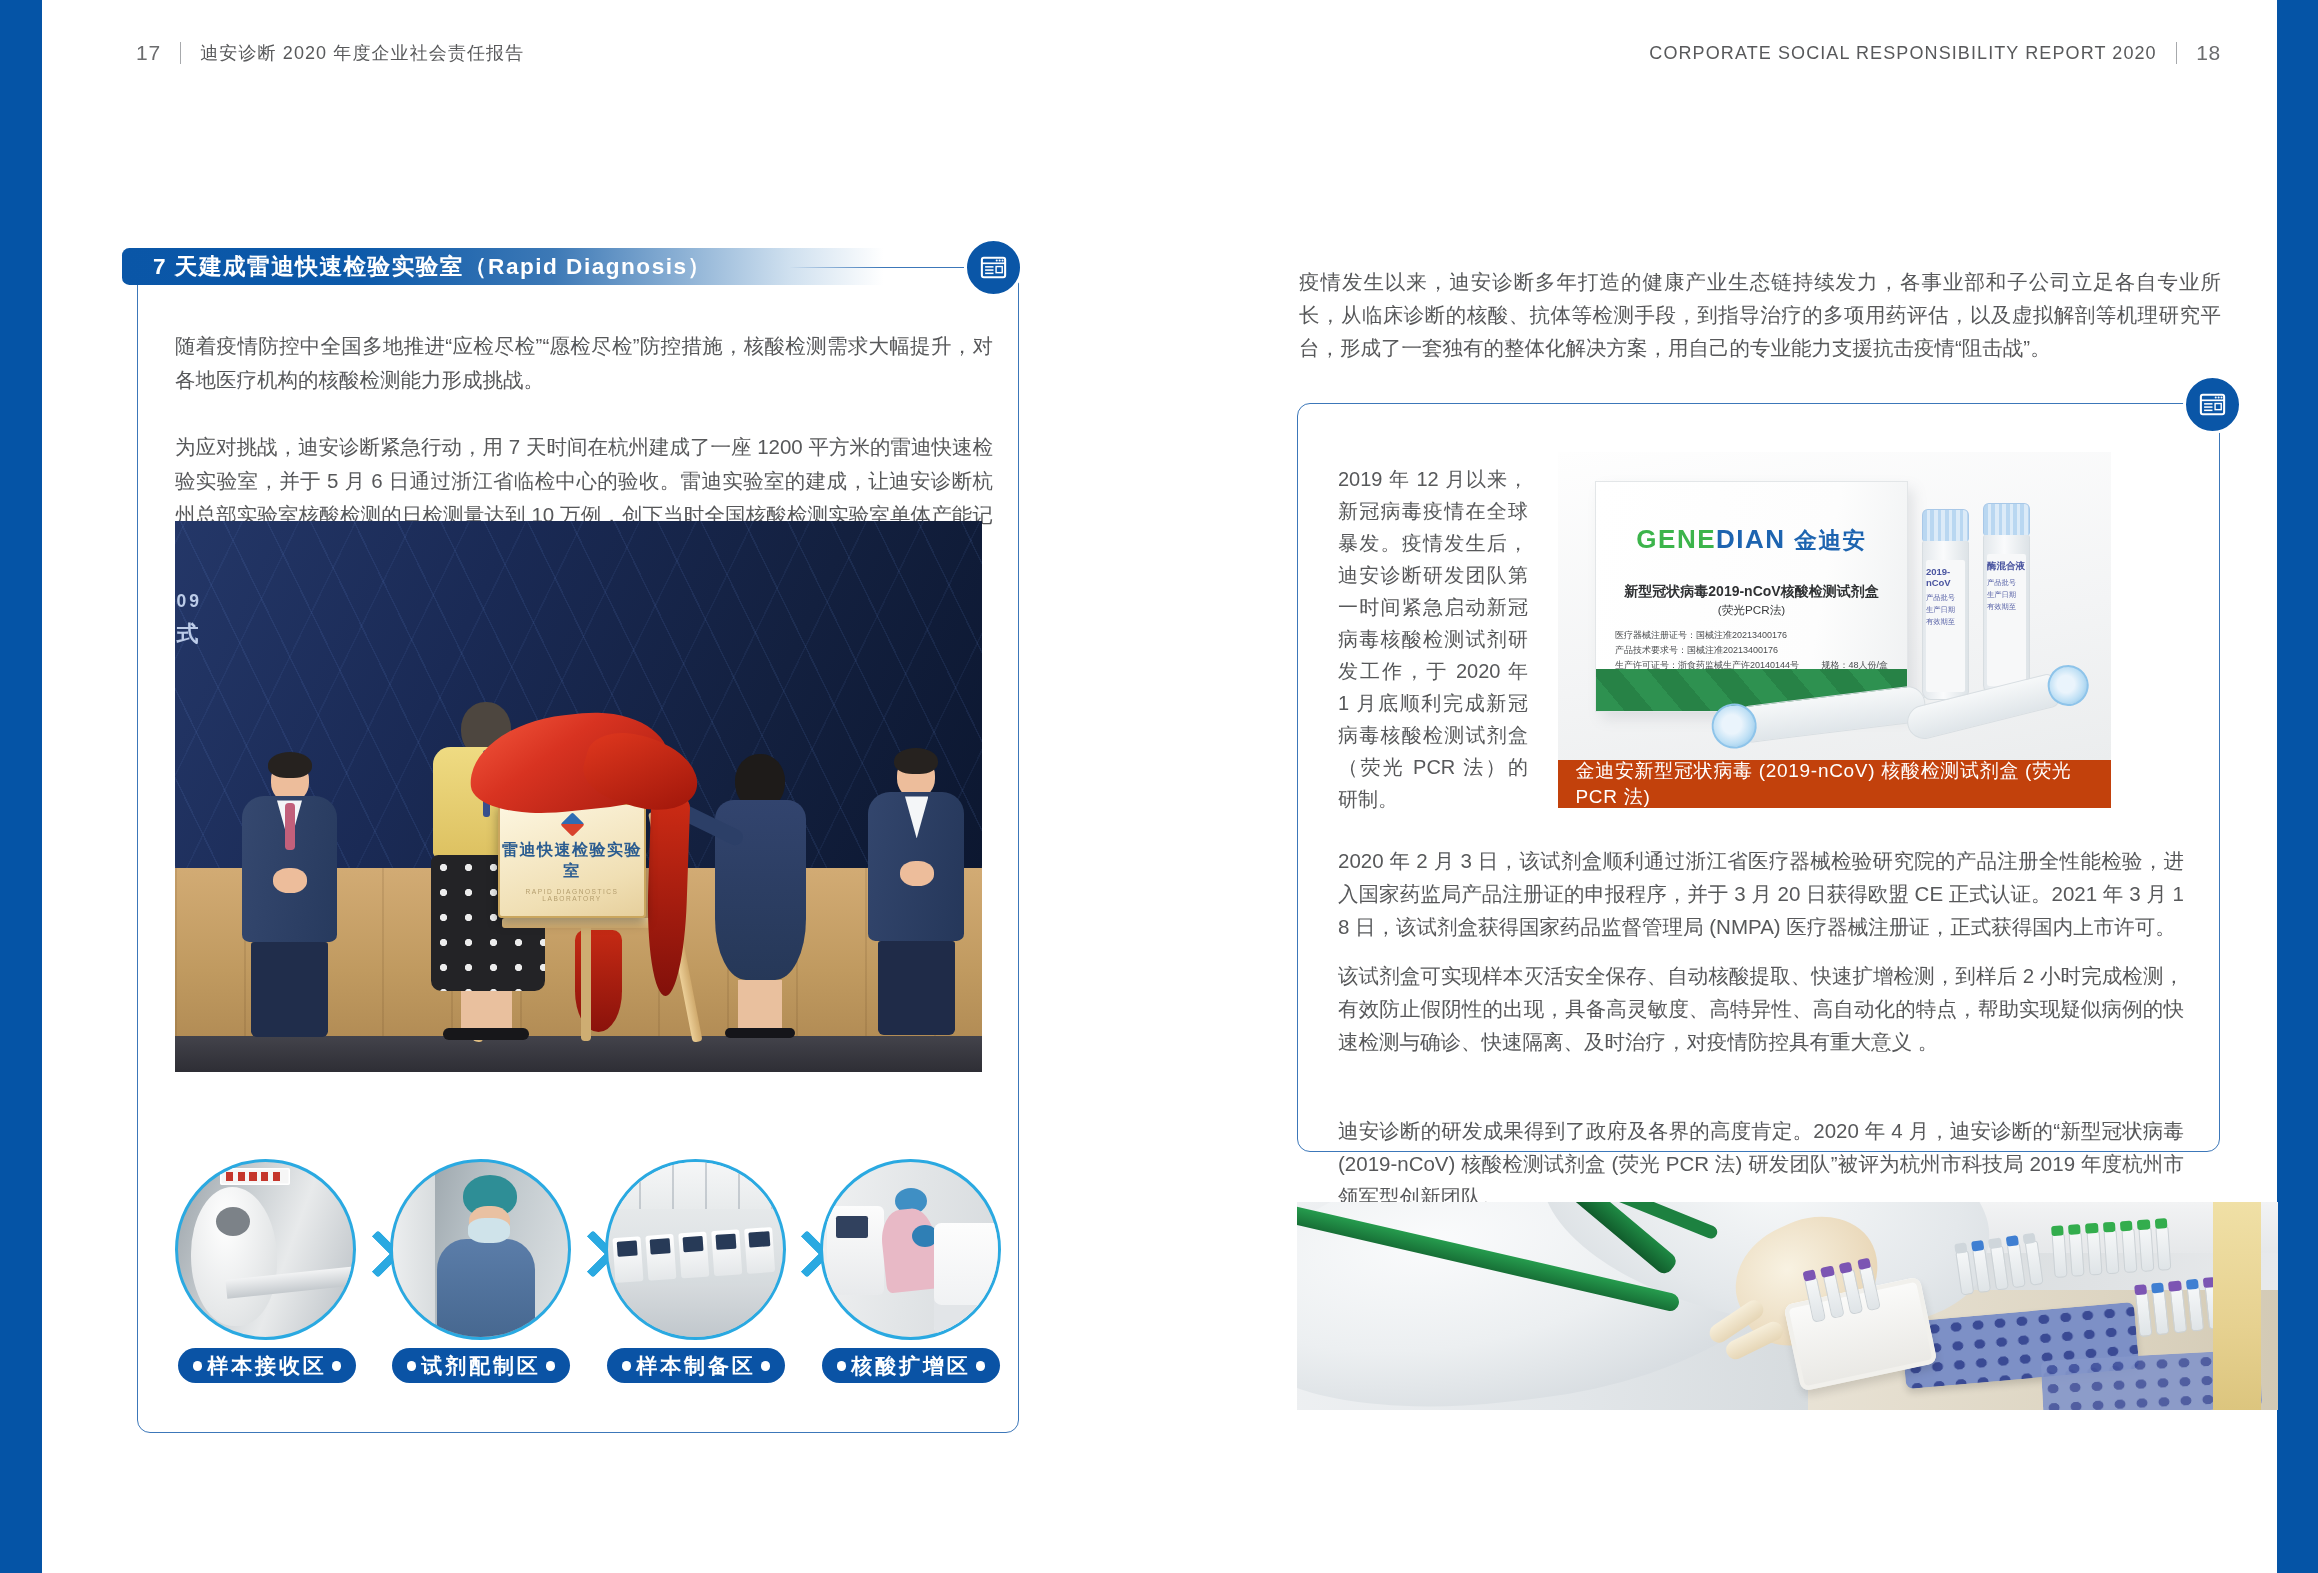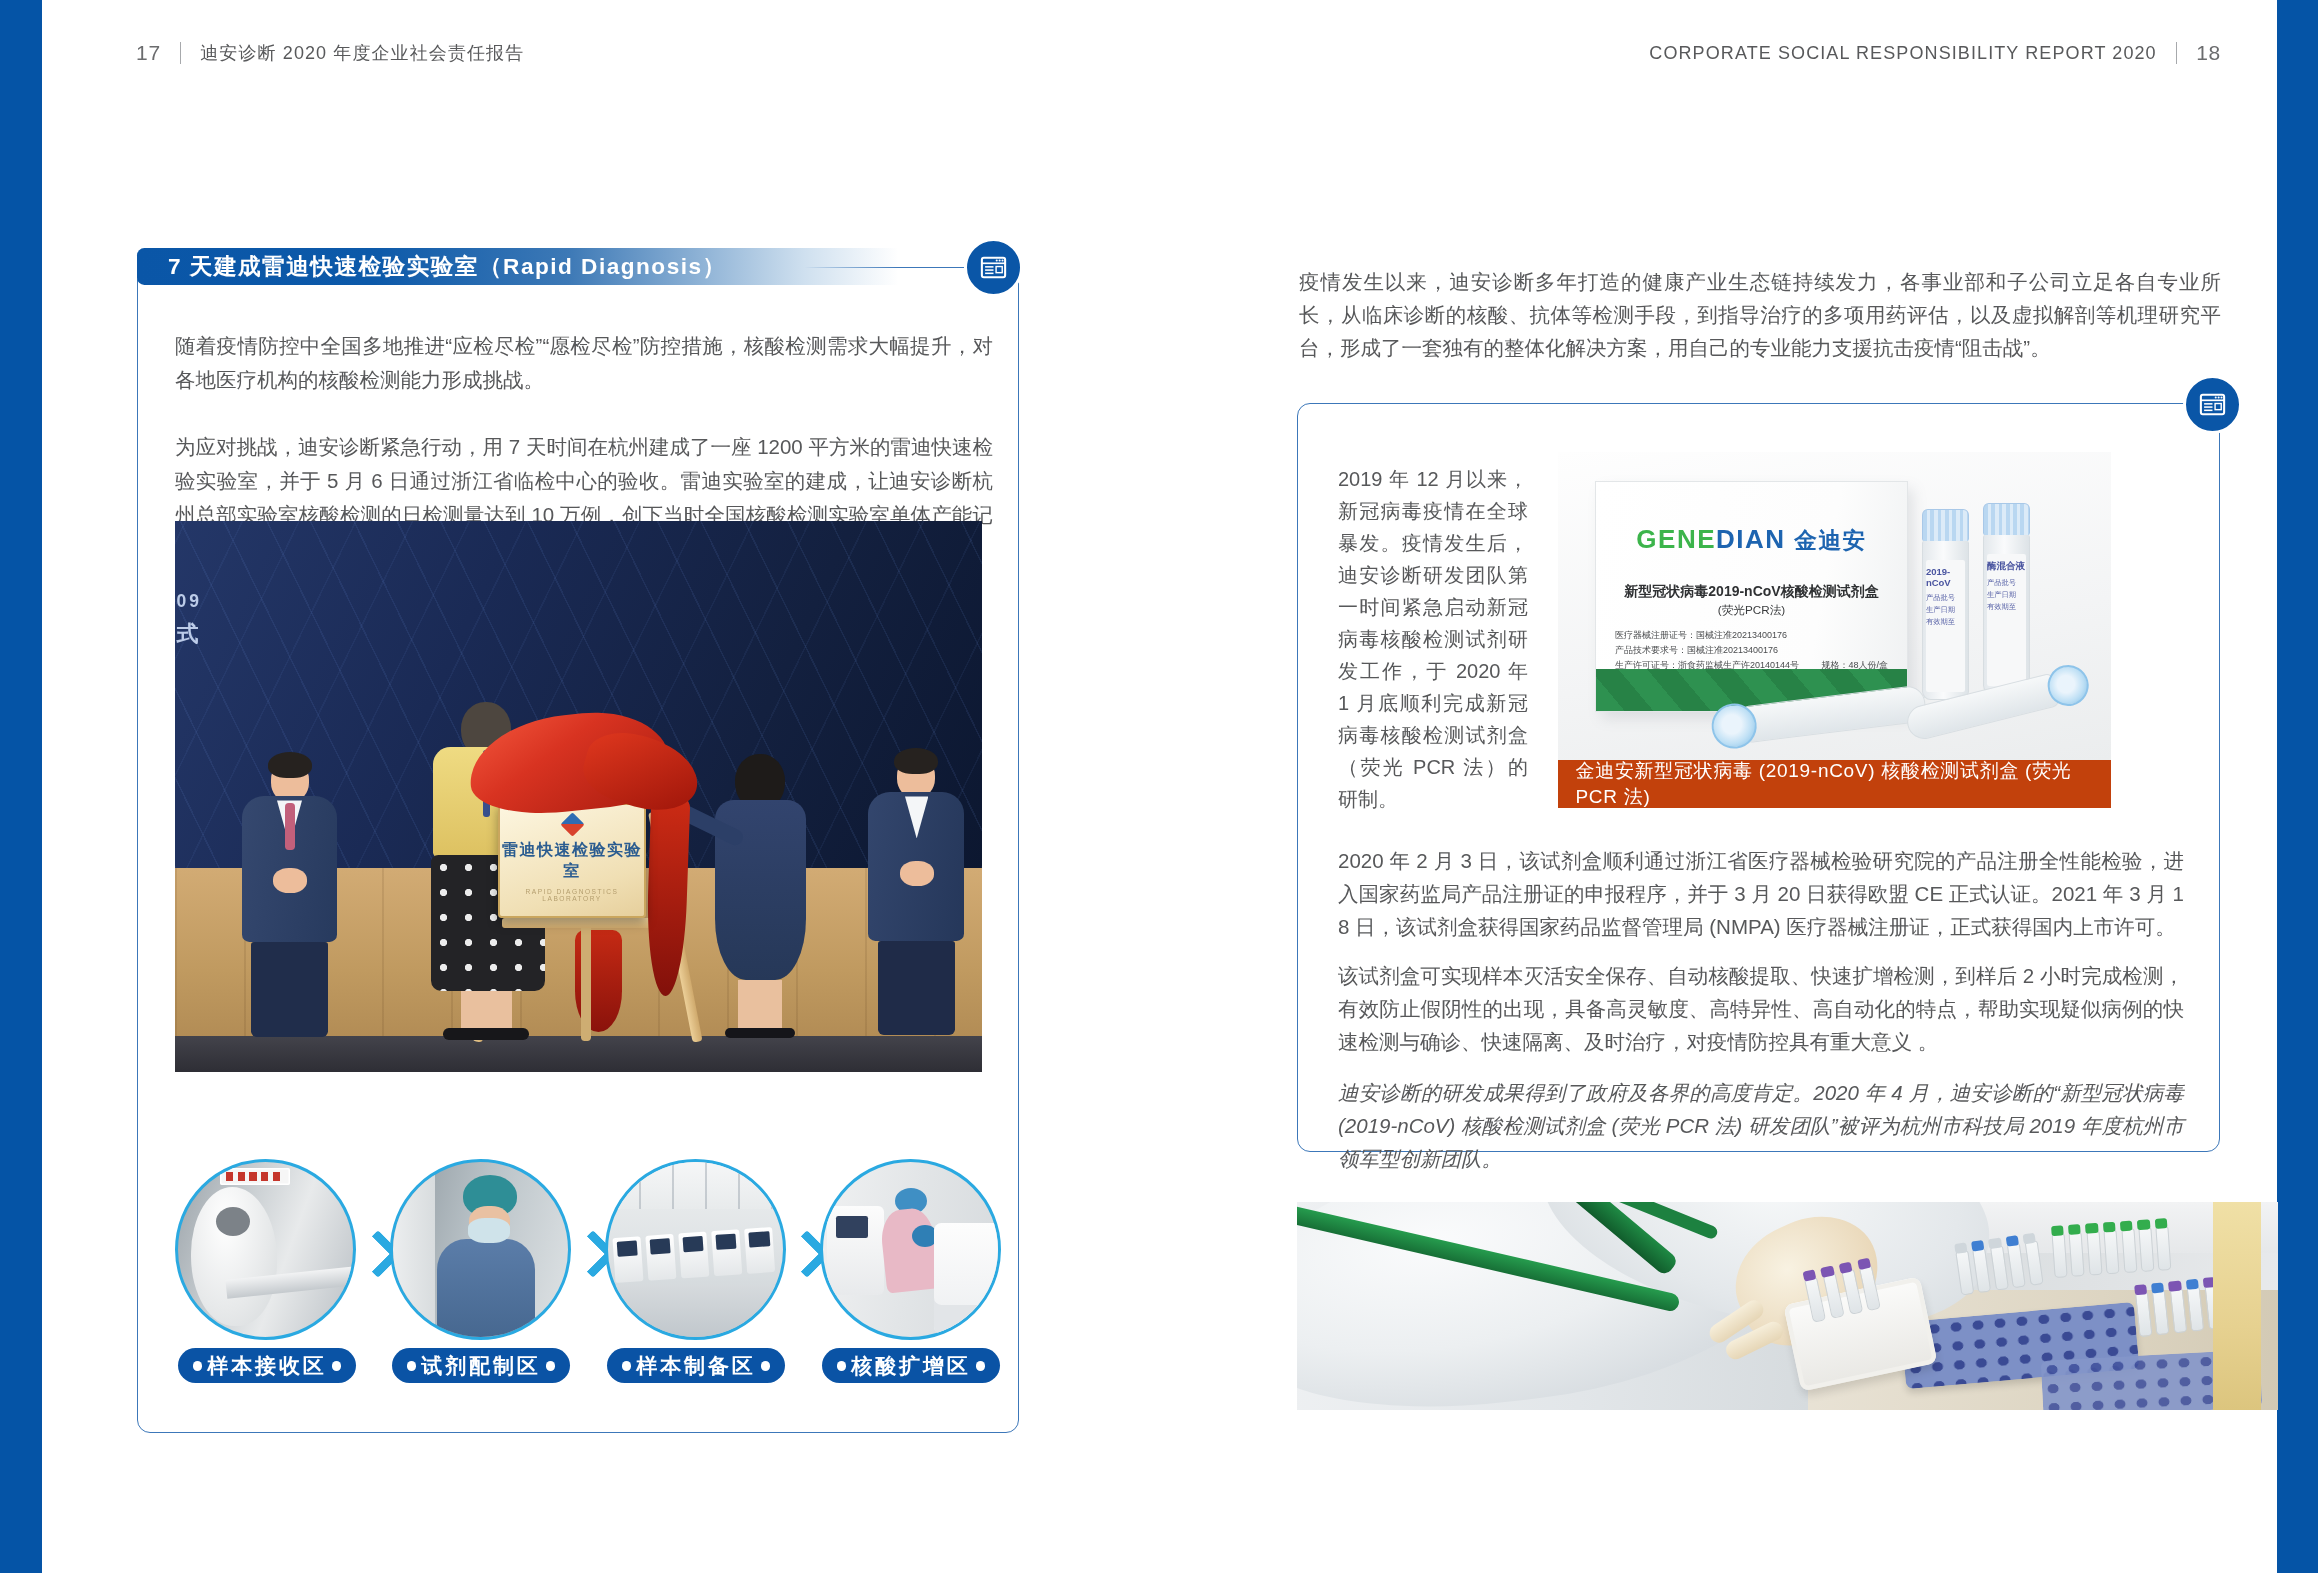--- a/index.html
+++ b/index.html
@@ -17,37 +17,37 @@
 
   
   .cbox{position:absolute;border:1.5px solid #3c77b9;border-radius:13px;background:#fff;box-sizing:border-box;}
   #boxL{left:137px;top:267px;width:882px;height:1166px;}
   #boxR{left:1297px;top:403px;width:923px;height:749px;}
 
   
   .banner{position:absolute;height:37px;display:flex;align-items:center;color:#fff;font-weight:bold;
     font-size:22.6px;letter-spacing:1.5px;padding-left:31px;box-sizing:border-box;border-radius:7.3px;
     background:linear-gradient(90deg,#0a56a7 0%,#0c59a9 30%,#3d79b6 55%,#8fb3d6 72%,#cfe0ef 85%,rgba(255,255,255,0) 97%);}
-  #banL{left:137px;top:248px;width:785px;}
+  #banL{left:122px;top:248px;width:785px;}
   #banR{left:1299px;top:385px;width:922px;}
   .icircle{position:absolute;width:53px;height:53px;border-radius:50%;background:#0a56a7;border:3.7px solid #fff;
     display:flex;align-items:center;justify-content:center;z-index:6;}
   #icoL{left:964px;top:238px;}
   #icoR{left:2183px;top:375px;}
   .icircle svg{width:31px;height:31px;}
 
   
   .para{position:absolute;color:#57585a;font-size:20.5px;text-align:justify;word-break:break-all;}
   #lp1{left:175px;top:308px;width:818px;line-height:34px;}
   #lp2{left:175px;top:409px;width:818px;line-height:34px;}
   #rIntro{left:1299px;top:244px;width:922px;line-height:33px;}
   #colB{left:1338px;top:443px;width:190px;line-height:32px;font-size:20px;}
   #pB{left:1338px;top:823px;width:846px;line-height:33px;}
   #pC{left:1338px;top:938px;width:846px;line-height:33px;}
-  #pD{left:1338px;top:1055px;width:846px;line-height:33px;font-style:italic;}
+  #pD{left:1338px;top:1093px;width:846px;line-height:33px;}
 
   
   #phL{position:absolute;left:175px;top:521px;width:807px;height:551px;overflow:hidden;background:#101b3a;}
   #scr{position:absolute;left:0;top:0;right:0;height:63%;background:linear-gradient(115deg,#243768 0%,#1a2a55 35%,#13203f 70%,#0c1730 100%);}
   #scrlines{position:absolute;left:0;top:0;right:0;height:63%;
     background:repeating-linear-gradient(64deg,rgba(110,150,230,.10) 0 1.5px,transparent 1.5px 39px),
                repeating-linear-gradient(-64deg,rgba(110,150,230,.07) 0 1.5px,transparent 1.5px 51px);}
   #wood{position:absolute;left:0;right:0;top:63%;height:31%;
     background:repeating-linear-gradient(90deg,rgba(80,50,20,.12) 0 2.2px,transparent 2.2px 69px),linear-gradient(#d2ab74,#c09a60 60%,#b28c55);}
   #floorb{position:absolute;left:0;right:0;bottom:0;height:6.5%;background:linear-gradient(#43434b,#2e2e35);}

